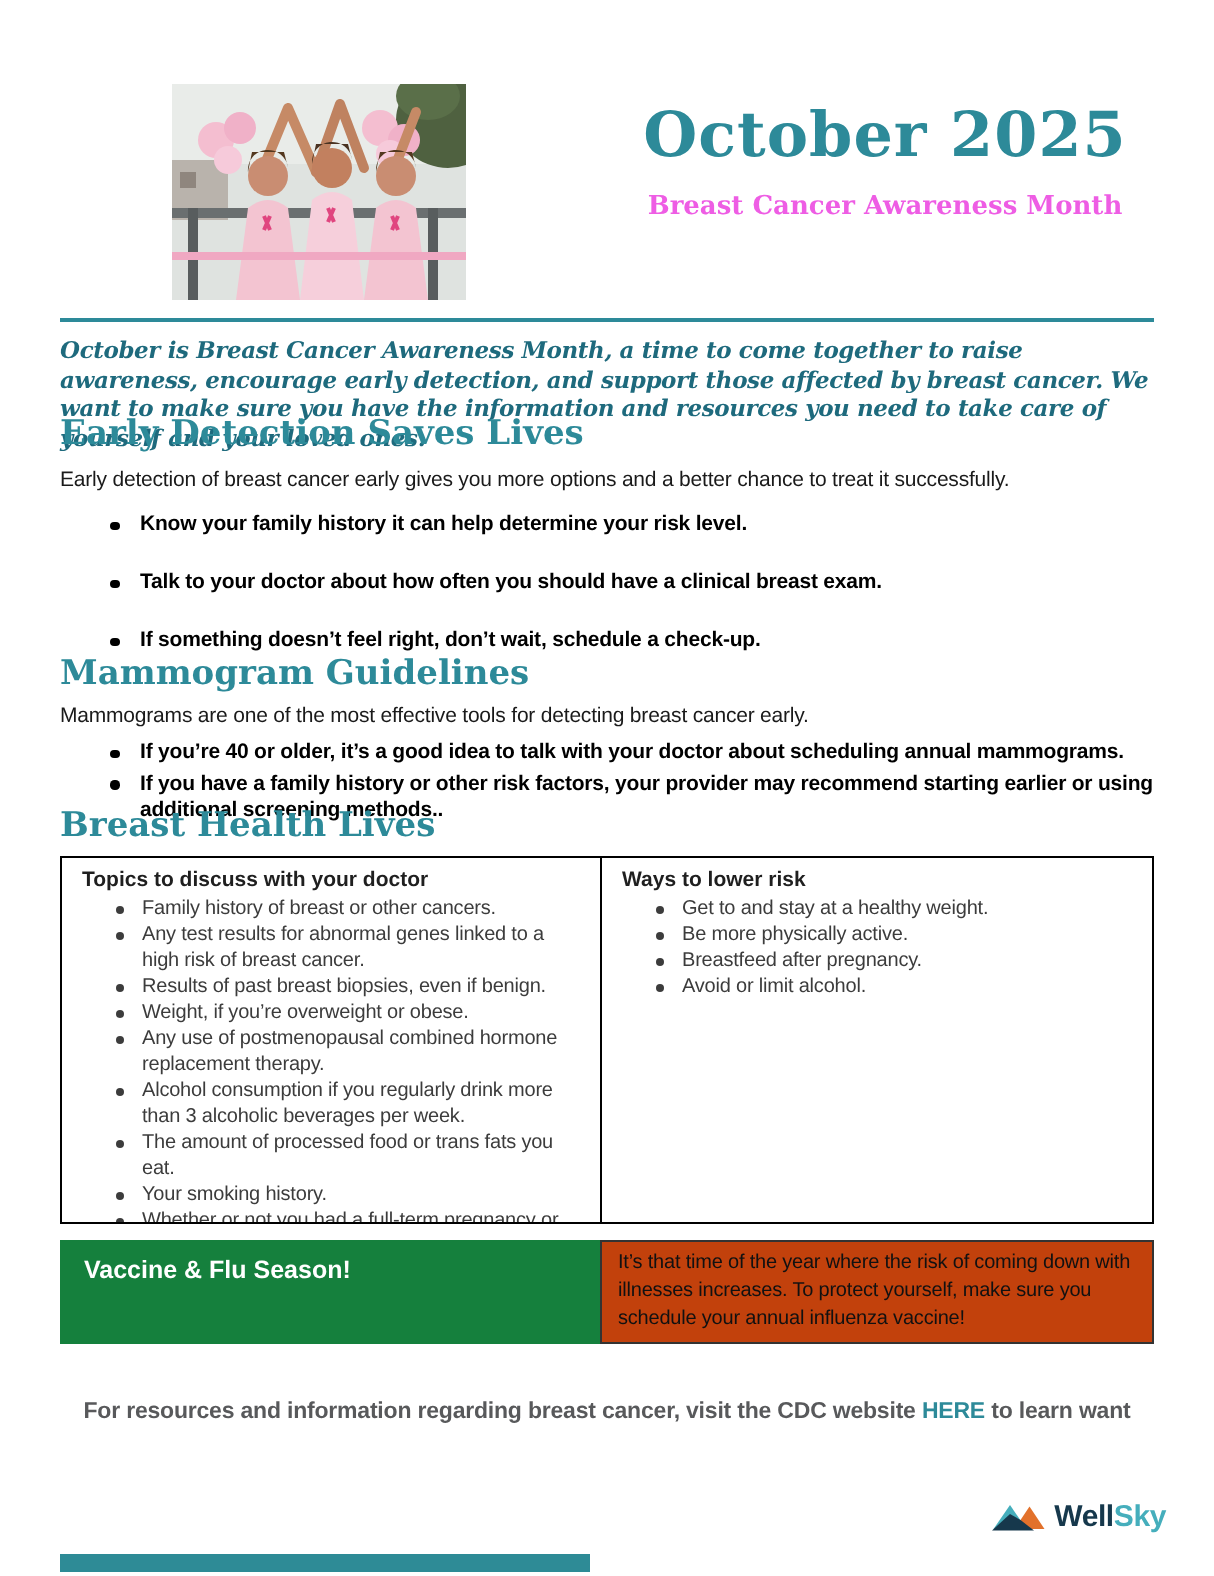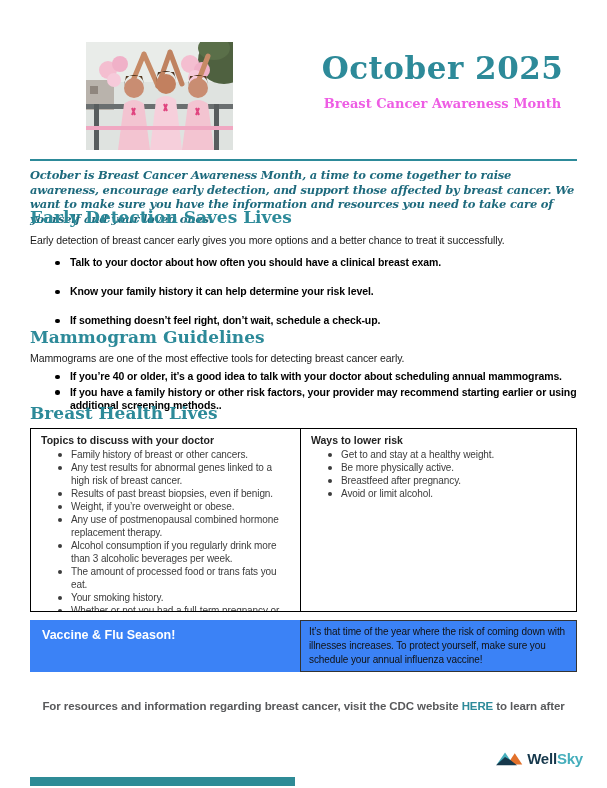--- a/index.html
+++ b/index.html
@@ -60,25 +60,25 @@
     position:relative; padding-left:30px; font-size:10px; line-height:13px;
     color:#3c3c3c; letter-spacing:-0.1px;
   }
   .tlist li::before {
     content:""; position:absolute; left:17px; top:4.5px; width:4px; height:4px;
     border-radius:50%; background:#3c3c3c;
   }
   
   .vaccine-row { position:absolute; left:30px; top:620px; width:547px; display:flex; align-items:stretch; }
   .vaccine-banner {
-    width:270px; background:#3b82f6; color:#fff; font-weight:bold; font-size:12.5px;
+    width:270px; background:#15803d; color:#fff; font-weight:bold; font-size:12.5px;
     padding:8px 0 0 12px;
   }
   .vaccine-box {
-    flex:1; border:1px solid #333; background:#3b82f6; min-height:52px;
+    flex:1; border:1px solid #333; background:#c2410c; min-height:52px;
     padding:4px 8px; font-size:10px; line-height:13.8px; color:#111; letter-spacing:-0.1px;
   }
   
   .footer-note {
     position:absolute; left:0; top:700px; width:607px; text-align:center;
     font-weight:bold; font-size:11.5px; color:#58595b; letter-spacing:-0.1px;
   }
   .footer-note a { color:#2D8A99; font-weight:bold; cursor:pointer; }
   .logo { position:absolute; top:750px; right:24px; display:flex; align-items:center; gap:4px; }
   .logo-text { font-size:15px; font-weight:bold; letter-spacing:-0.2px; }
@@ -142,22 +142,22 @@
     <div class="sub-title">Breast Cancer Awareness Month</div>
   </div>
 
   <div class="header-rule"></div>
 
   <p class="intro">October is Breast Cancer Awareness Month, a time to come together to raise awareness, encourage early detection, and support those affected by breast cancer. We want to make sure you have the information and resources you need to take care of yourself and your loved ones.</p>
 
   <h2 class="h2" style="top:207px">Early Detection Saves Lives</h2>
   <p class="body-p" style="top:234px">Early detection of breast cancer early gives you more options and a better chance to treat it successfully.</p>
   <ul class="blist list-loose" style="top:256px">
+    <li>Know your family history it can help determine your risk level.</li>
     <li>Talk to your doctor about how often you should have a clinical breast exam.</li>
-    <li>Know your family history it can help determine your risk level.</li>
     <li>If something doesn’t feel right, don’t wait, schedule a check-up.</li>
   </ul>
 
   <h2 class="h2" style="top:327px">Mammogram Guidelines</h2>
   <p class="body-p" style="top:352px">Mammograms are one of the most effective tools for detecting breast cancer early.</p>
   <ul class="blist list-tight" style="top:370px">
     <li>If you’re 40 or older, it’s a good idea to talk with your doctor about scheduling annual mammograms.</li>
     <li>If you have a family history or other risk factors, your provider may recommend starting earlier or using additional screening methods..</li>
   </ul>
 
@@ -187,21 +187,21 @@
       </ul>
     </div>
   </div>
 
   <div class="vaccine-row">
     <div class="vaccine-banner">Vaccine &amp; Flu Season!</div>
     <div class="vaccine-box">It’s that time of the year where the risk of coming down with illnesses increases. To protect yourself, make sure you schedule your annual influenza vaccine!</div>
   </div>
 
   <div class="footer-note">
-    <span>For resources and information regarding breast cancer, visit the CDC website </span><a>HERE</a><span> to learn after</span>
+    <span>For resources and information regarding breast cancer, visit the CDC website </span><a>HERE</a><span> to learn want</span>
   </div>
 
   <div class="logo">
     <svg width="27" height="17" viewBox="0 0 36 22">
       <polygon points="15,19 25,4 35,19" fill="#E2712B"></polygon>
       <polygon points="1,19 12,3 23,19" fill="#45AEBC"></polygon>
       <polygon points="0,20 12,9 19,13 28,20" fill="#16384C"></polygon>
     </svg>
     <span class="logo-text"><span class="logo-well">Well</span><span class="logo-sky">Sky</span></span>
   </div>

